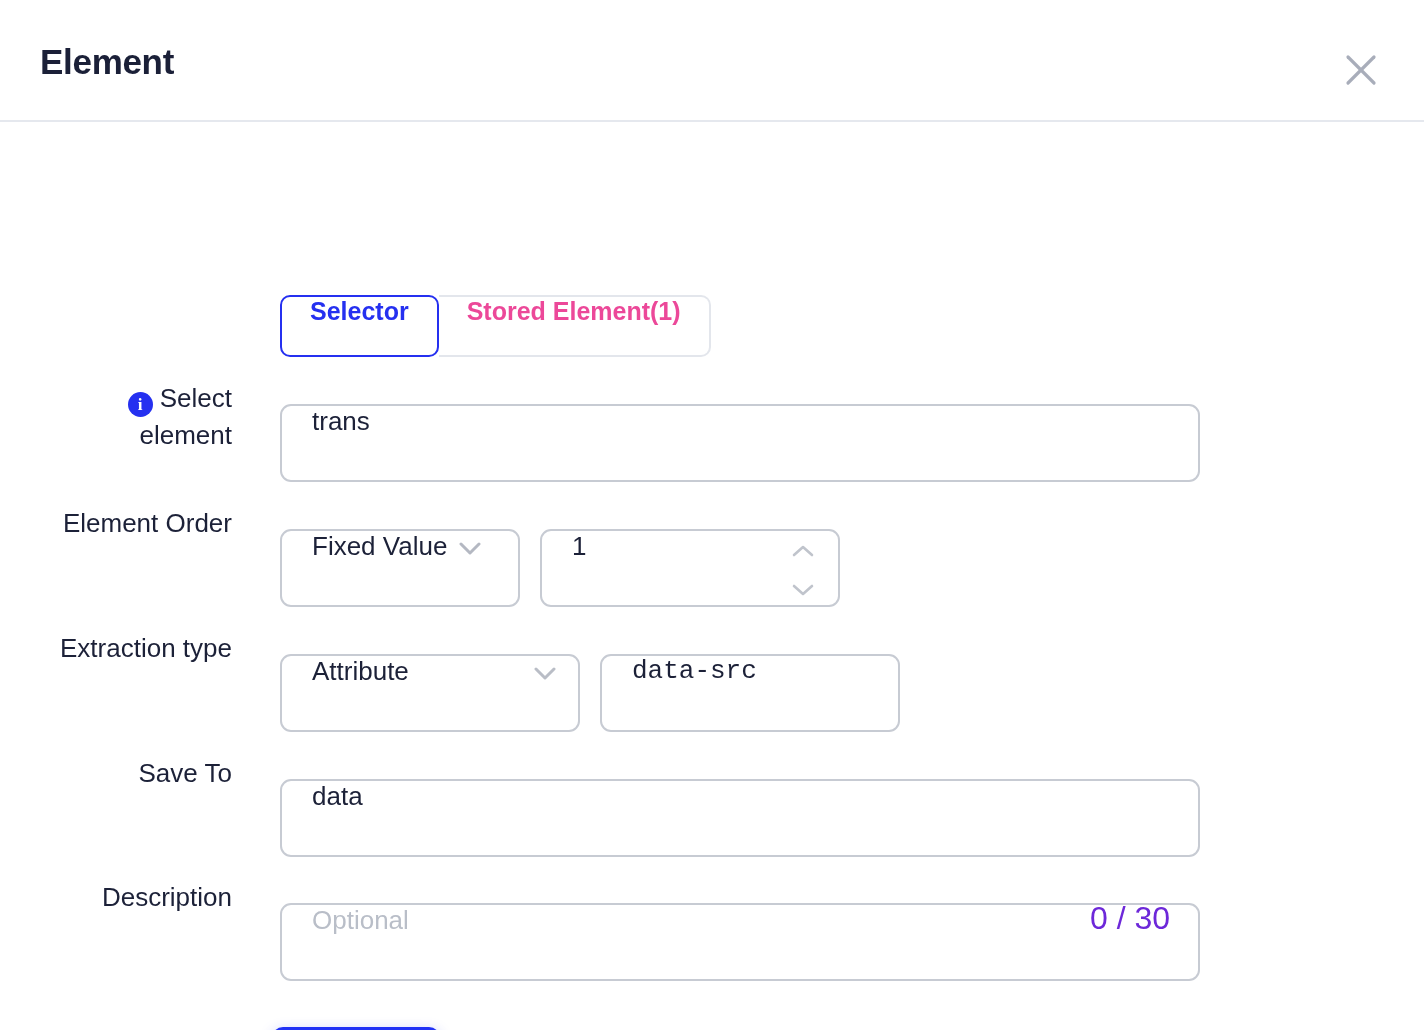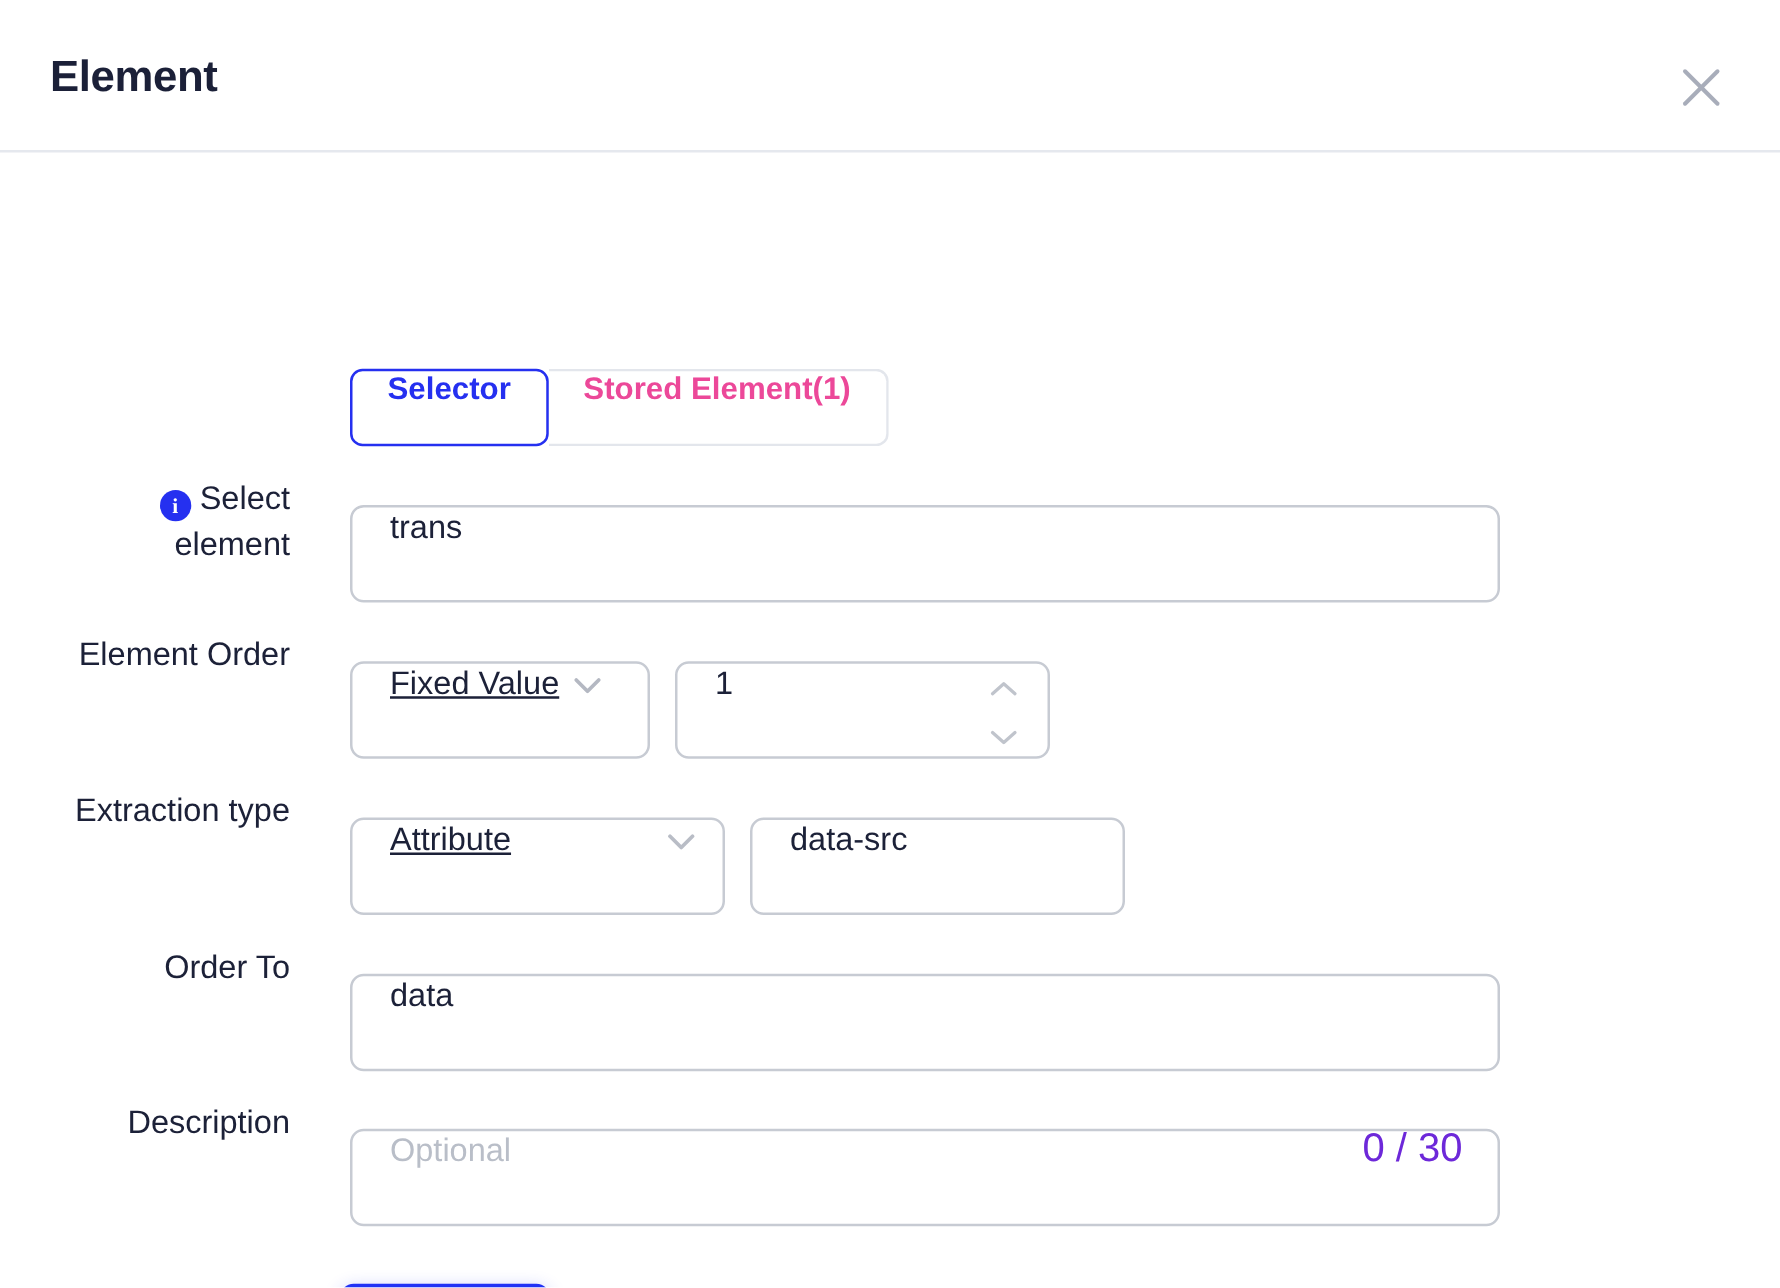--- a/index.html
+++ b/index.html
@@ -154,22 +154,22 @@
   .text-input-wide {
     width: 920px;
     height: 78px;
   }
   .select-box {
     height: 78px;
     cursor: pointer;
     justify-content: flex-start;
     padding: 0 22px 0 30px;
   }
-  .select-fixed { width: 240px; text-decoration: underline; }
-  .select-attr  { width: 300px; text-decoration: underline; }
+  .select-fixed { width: 240px; }
+  .select-attr  { width: 300px; }
   .select-box .caret { margin-left: auto; }
   .select-fixed .caret { margin-left: 12px; }
 
   .caret {
     width: 22px;
     height: 13px;
     flex: none;
   }
 
   .num-input {
@@ -299,27 +299,27 @@
     <div class="row" style="left:40px; top:508px;">
       <div class="label">Extraction type</div>
       <div class="field select-box select-attr" style="margin-left:48px;">
         <span>Attribute</span>
         <span class="caret">
           <svg width="22" height="13" viewBox="0 0 22 13" aria-hidden="true">
             <polyline points="2,2 11,11 20,2" fill="none" stroke="#b9bdc6" stroke-width="3" stroke-linecap="round" stroke-linejoin="round"></polyline>
           </svg>
         </span>
       </div>
-      <div class="field attr-input" style="margin-left:20px;">
+      <div class="field attr-input" style="margin-left:20px;font-family:Liberation Mono, monospace;">
         <span>data-src</span>
       </div>
     </div>
 
     <div class="row" style="left:40px; top:633px;">
-      <div class="label">Order To</div>
+      <div class="label">Save To</div>
       <div class="field text-input-wide" style="margin-left:48px;">
         <span>data</span>
       </div>
     </div>
 
     <div class="row" style="left:40px; top:757px;">
       <div class="label">Description</div>
       <div class="desc-wrap" style="margin-left:48px;">
         <div class="field desc-input placeholder-field">
           <span>Optional</span>

